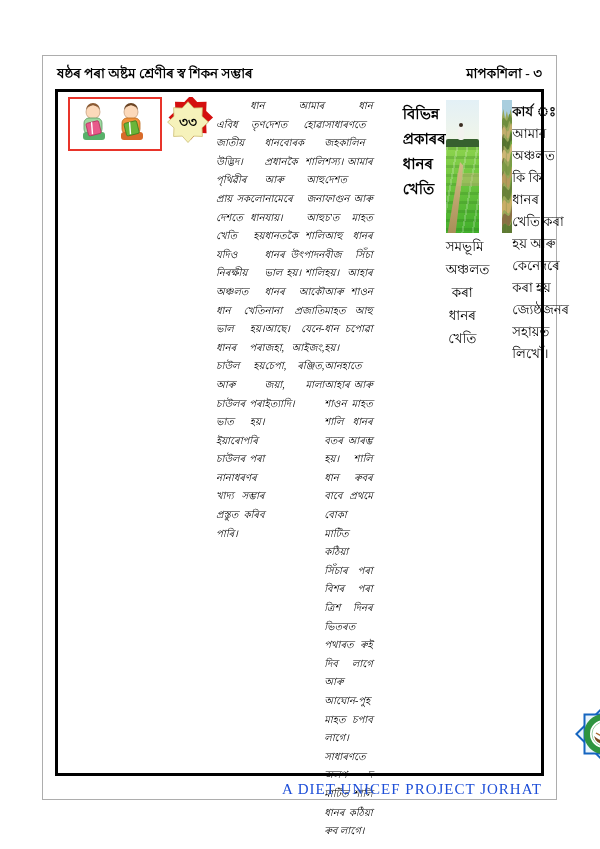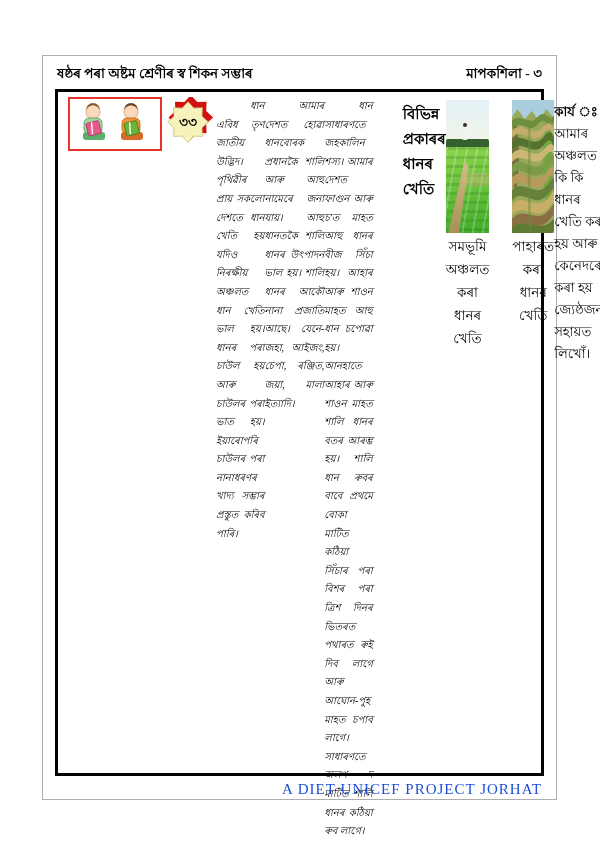--- a/index.html
+++ b/index.html
@@ -130,21 +130,20 @@
               <path d="M0,70 C55,57 120,82 185,65 S230,70 232,63" stroke="#7d9a48" stroke-width="9"></path>
               <path d="M0,82 C60,69 125,94 190,77 S231,82 232,75" stroke="#b79a5d" stroke-width="9"></path>
               <path d="M0,96 C60,81 130,106 200,89 S231,94 232,87" stroke="#68813a" stroke-width="10"></path>
               <path d="M0,110 C65,95 135,120 210,101 S231,106 232,99" stroke="#c9ae67" stroke-width="10"></path>
               <path d="M0,124 C65,109 140,132 215,113 S231,118 232,111" stroke="#8a6f45" stroke-width="10"></path>
               <path d="M0,134 C70,121 150,142 232,125" stroke="#5e7a33" stroke-width="12"></path>
             </g>
             <path d="M85,20 C95,45 80,85 95,133 L110,133 C95,85 112,45 100,20 Z" fill="#6d8a3c" opacity="0.45"></path>
           </svg>
         </div>
-        <div class="caption">পাহাৰত কৰা ধানৰ খেতি</div>
       </div>
     </div>
 
     <div class="task-line">
       <b>কাৰ্য ঃ</b><span> আমাৰ অঞ্চলত কি কি ধানৰ খেতি কৰা হয় আৰু কেনেদৰে কৰা হয় জ্যেষ্ঠজনৰ সহায়ত লিখোঁ।</span>
     </div>
 
     <div class="answer-lines">
       <div class="dotline"></div>
       <div class="dotline"></div>

